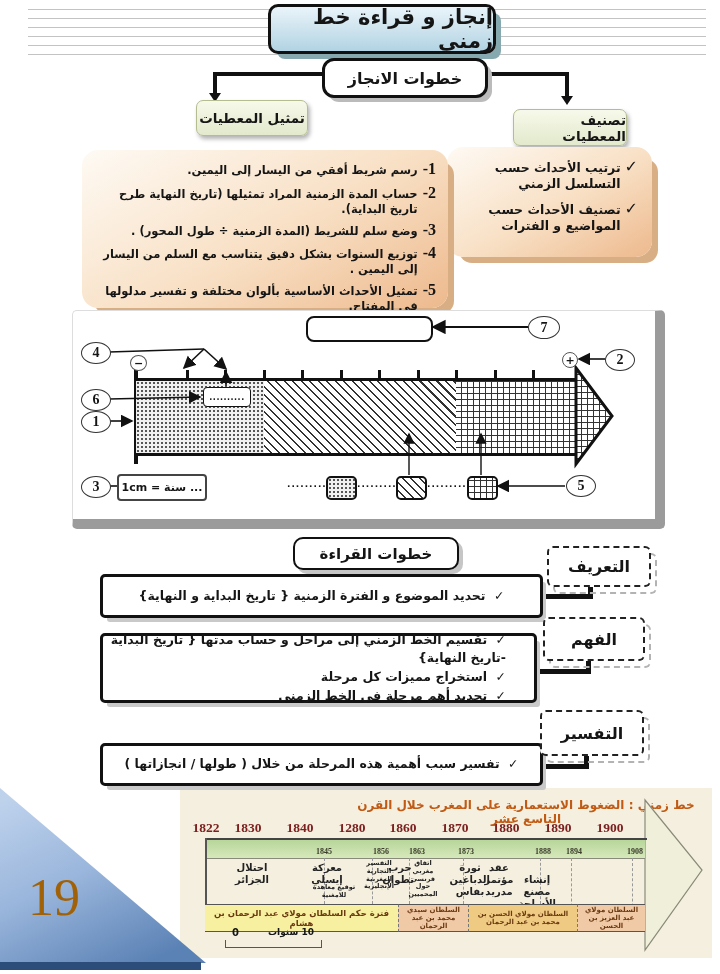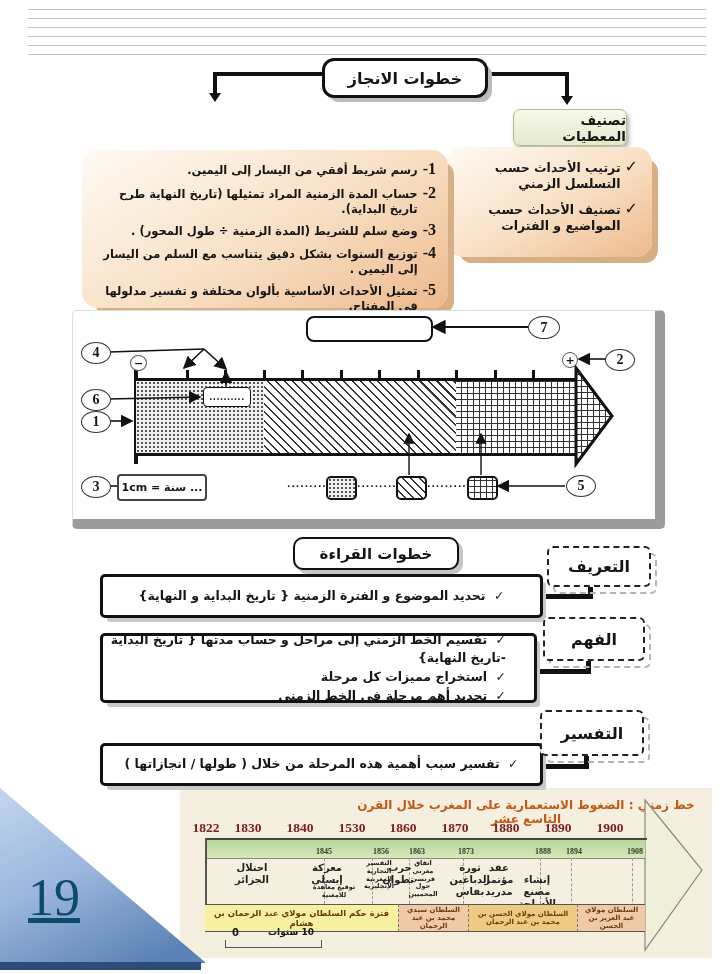--- a/index.html
+++ b/index.html
@@ -66,37 +66,39 @@
   .evt{position:absolute;transform:translateX(-50%);direction:rtl;text-align:center;
        font-size:10px;font-weight:bold;line-height:1.2;color:#222;}
   .vdash{position:absolute;width:0;border-left:1px dashed #999;}
   .band{position:absolute;top:116px;height:28px;display:flex;align-items:center;justify-content:center;
         text-align:center;direction:rtl;color:#6b3a10;font-weight:bold;
         border-top:1.5px solid #555;border-bottom:1.5px solid #555;box-sizing:border-box;}
   
   .tri{left:0;top:788px;width:206px;height:175px;background:linear-gradient(155deg,#bed2ec 5%,#9ab6dc 45%,#5b82b5 90%);
        clip-path:polygon(0 0,0 100%,100% 100%);}
   .tri-bar{left:0;top:962px;width:201px;height:8px;background:#2c4d7a;}
-  .pagenum{left:28px;top:868px;font-family:"Liberation Serif","DejaVu Serif",serif;font-size:52px;color:#0c4a6e;z-index:2;text-decoration:underline;}
+  .pagenum{left:28px;top:868px;font-family:"Liberation Serif","DejaVu Serif",serif;font-size:52px;color:#a16207;z-index:2;}
 </style>
 </head>
 <body>
 
 <div id="page">
 
   <div class="abs ruled"></div>
+  <div class="abs title-box">إنجاز و قراءة خط زمني</div>
 
   <div class="abs steps-box">خطوات  الانجاز</div>
   <div class="abs hline" style="left:215px;top:72px;width:110px;"></div>
   <div class="abs vline" style="left:213px;top:72px;height:22px;"></div>
   <div class="abs arr-down" style="left:209px;top:93px;"></div>
   <div class="abs hline" style="left:480px;top:72px;width:87px;"></div>
   <div class="abs vline" style="left:565px;top:72px;height:25px;"></div>
   <div class="abs arr-down" style="left:561px;top:96px;"></div>
 
+  <div class="abs branch" style="left:196px;top:100px;width:110px;height:34px;">تمثيل المعطيات</div>
   <div class="abs branch" style="left:513px;top:109px;width:112px;height:35px;">تصنيف المعطيات</div>
 
   <div class="abs peach-box" style="left:447px;top:147px;width:205px;height:110px;padding:10px 14px 0 8px;box-sizing:border-box;">
     <div class="step-row" style="text-align:right;">
       <span class="chk">✓</span>
       <span class="step-txt" style="font-size:12.5px">ترتيب  الأحداث حسب التسلسل الزمني</span>
     </div>
     <div class="step-row" style="text-align:right;margin-top:6px;">
       <span class="chk">✓</span>
       <span class="step-txt" style="font-size:12.5px">تصنيف الأحداث حسب المواضيع و الفترات</span>
@@ -248,21 +250,21 @@
   <div class="abs" id="photo">
     <div class="abs" style="right:6px;top:10px;width:360px;text-align:center;direction:rtl;font-weight:bold;font-size:12px;color:#c05a14;">خط زمني : الضغوط الاستعمارية على المغرب خلال القرن التاسع عشر</div>
 
     <svg class="abs" style="left:0;top:0;" width="532" height="170" viewBox="0 0 532 170">
       <polygon points="465,12 522,82 465,162" fill="#f0efda" stroke="#8a8a7a" stroke-width="1.2"></polygon>
     </svg>
 
     <span class="yearD" style="left:26px;">1822</span>
     <span class="yearD" style="left:68px;">1830</span>
     <span class="yearD" style="left:120px;">1840</span>
-    <span class="yearD" style="left:172px;">1530</span>
+    <span class="yearD" style="left:172px;">1280</span>
     <span class="yearD" style="left:223px;">1860</span>
     <span class="yearD" style="left:275px;">1870</span>
     <span class="yearD" style="left:326px;">1880</span>
     <span class="yearD" style="left:378px;">1890</span>
     <span class="yearD" style="left:430px;">1900</span>
     <div class="ytick" style="left:26px;"></div>
       <div class="ytick" style="left:68px;"></div>
     <div class="ytick" style="left:120px;"></div>
       <div class="ytick" style="left:172px;"></div>
     <div class="ytick" style="left:223px;"></div>

